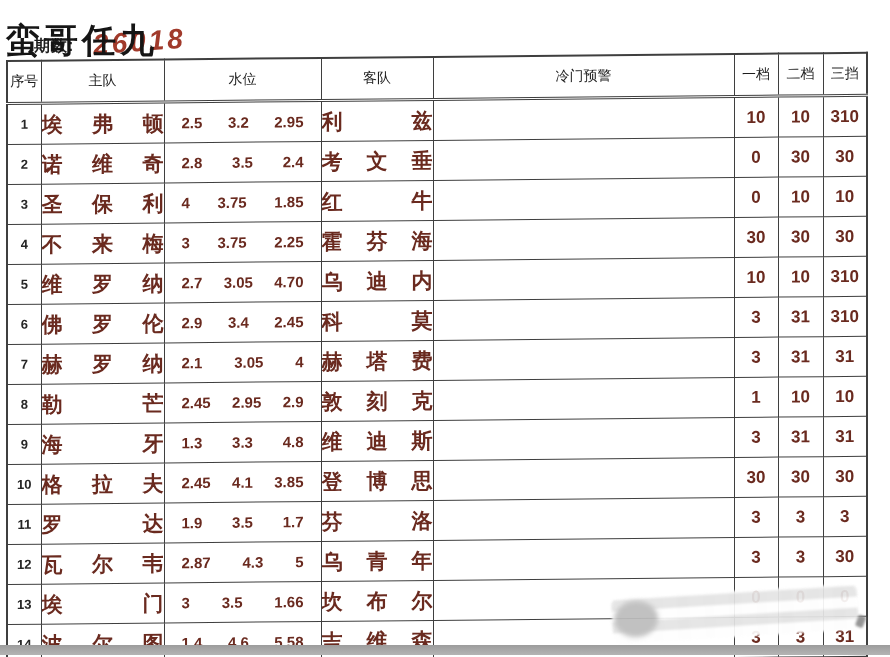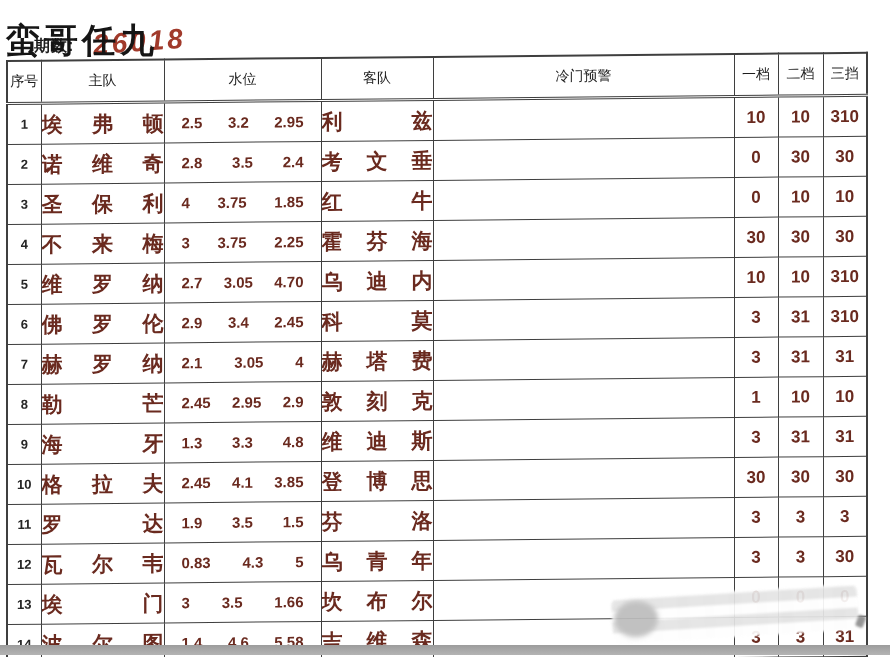--- a/index.html
+++ b/index.html
@@ -281,35 +281,35 @@
       <td class="tier hand">30</td>
       <td class="tier hand">30</td>
     </tr>
         <tr>
       <td class="seq">11</td>
       <td class="home hand">罗达</td>
       <td class="odds-cell">
         <div class="odds-wrap">
           <span>1.9</span>
           <span>3.5</span>
-          <span>1.5</span>
+          <span>1.7</span>
         </div>
       </td>
       <td class="away hand">芬洛</td>
       <td class="warning-cell"></td>
       <td class="tier hand">3</td>
       <td class="tier hand">3</td>
       <td class="tier hand">3</td>
     </tr>
         <tr>
       <td class="seq">12</td>
       <td class="home hand">瓦尔韦</td>
       <td class="odds-cell">
         <div class="odds-wrap">
-          <span>0.83</span>
+          <span>2.87</span>
           <span>4.3</span>
           <span>5</span>
         </div>
       </td>
       <td class="away hand">乌青年</td>
       <td class="warning-cell"></td>
       <td class="tier hand">3</td>
       <td class="tier hand">3</td>
       <td class="tier hand">30</td>
     </tr>

